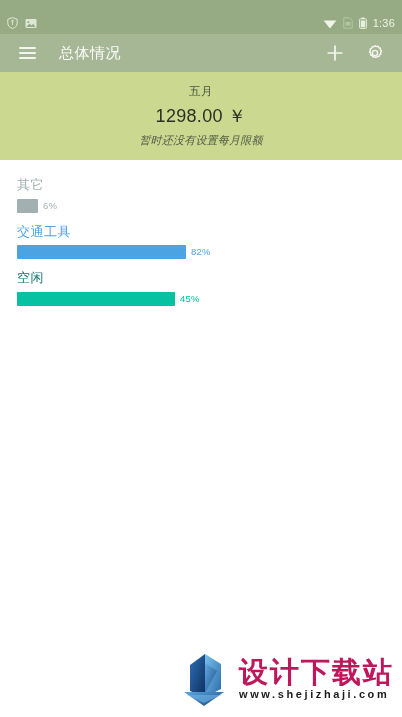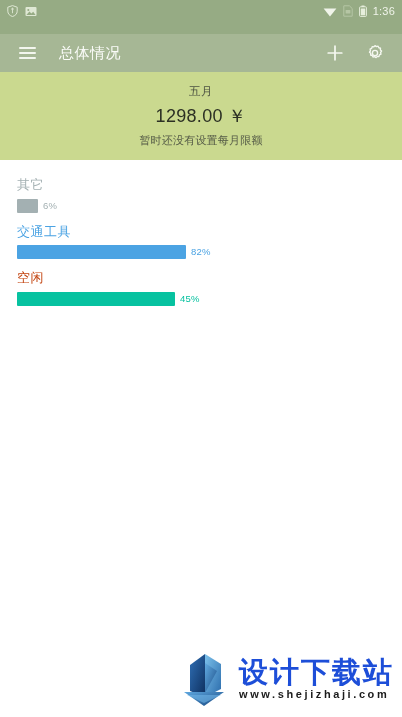--- a/index.html
+++ b/index.html
@@ -15,21 +15,21 @@
     width: 402px;
     height: 717px;
     background: #ffffff;
   }
 
   
   .statusbar {
     height: 22px;
     background: #96ab84;
     display: flex;
-    align-items: flex-end;
+    align-items: flex-start;
     padding: 17px 7px;
     color: #e9efe2;
   }
   .statusbar .left  { display:flex; align-items:center; gap:7px; }
   .statusbar .right { display:flex; align-items:center; gap:6px; margin-left:auto; }
   .sb-icon { display:block; }
   .sb-time {
     font-size: 11px;
     color: #f0f4ea;
     letter-spacing: .2px;
@@ -83,20 +83,21 @@
   .sum-amount {
     font-size: 18px;
     font-weight: normal;
     color: #2c3024;
     letter-spacing: .3px;
   }
   .sum-note {
     font-size: 11px;
     color: #545a46;
     letter-spacing: .2px;
+    font-style: italic;
   }
 
   
   .list { padding-top: 16px; }
   .cat-row { padding: 0 17px; margin-bottom: 10px; }
   .cat-label {
     font-size: 13px;
     letter-spacing: .5px;
     margin-bottom: 5px;
     line-height: 1.35;
@@ -123,21 +124,21 @@
     right: 8px;
     bottom: 10px;
     display: flex;
     align-items: center;
     gap: 9px;
   }
   .wm-text { display:flex; flex-direction:column; gap:1px; }
   .wm-title {
     font-size: 29px;
     font-weight: bold;
-    color: #1d4ed8;
+    color: #be185d;
     letter-spacing: 2px;
     line-height: 1.02;
     font-family: "DejaVu Sans", sans-serif;
   }
   .wm-url {
     font-size: 11px;
     font-weight: bold;
     color: #1b1b1b;
     letter-spacing: 2.6px;
     text-align: left;
@@ -220,21 +221,21 @@
 
     <div class="cat-row">
       <div class="cat-label" style="color: rgb(75, 163, 227);">交通工具</div>
       <div class="cat-barline">
         <div class="cat-bar" style="background: rgb(75, 163, 227); width: 169px;"></div>
         <div class="cat-pct" style="color: rgb(75, 163, 227);">82%</div>
       </div>
     </div>
 
     <div class="cat-row">
-      <div class="cat-label" style="color: #c2410c;">空闲</div>
+      <div class="cat-label" style="color: #0f766e;">空闲</div>
       <div class="cat-barline">
         <div class="cat-bar" style="background: rgb(7, 194, 160); width: 158px;"></div>
         <div class="cat-pct" style="color: rgb(7, 194, 160);">45%</div>
       </div>
     </div>
 
   </div>
 
   <div class="watermark">
     <svg width="52" height="56" viewBox="0 0 52 56">

